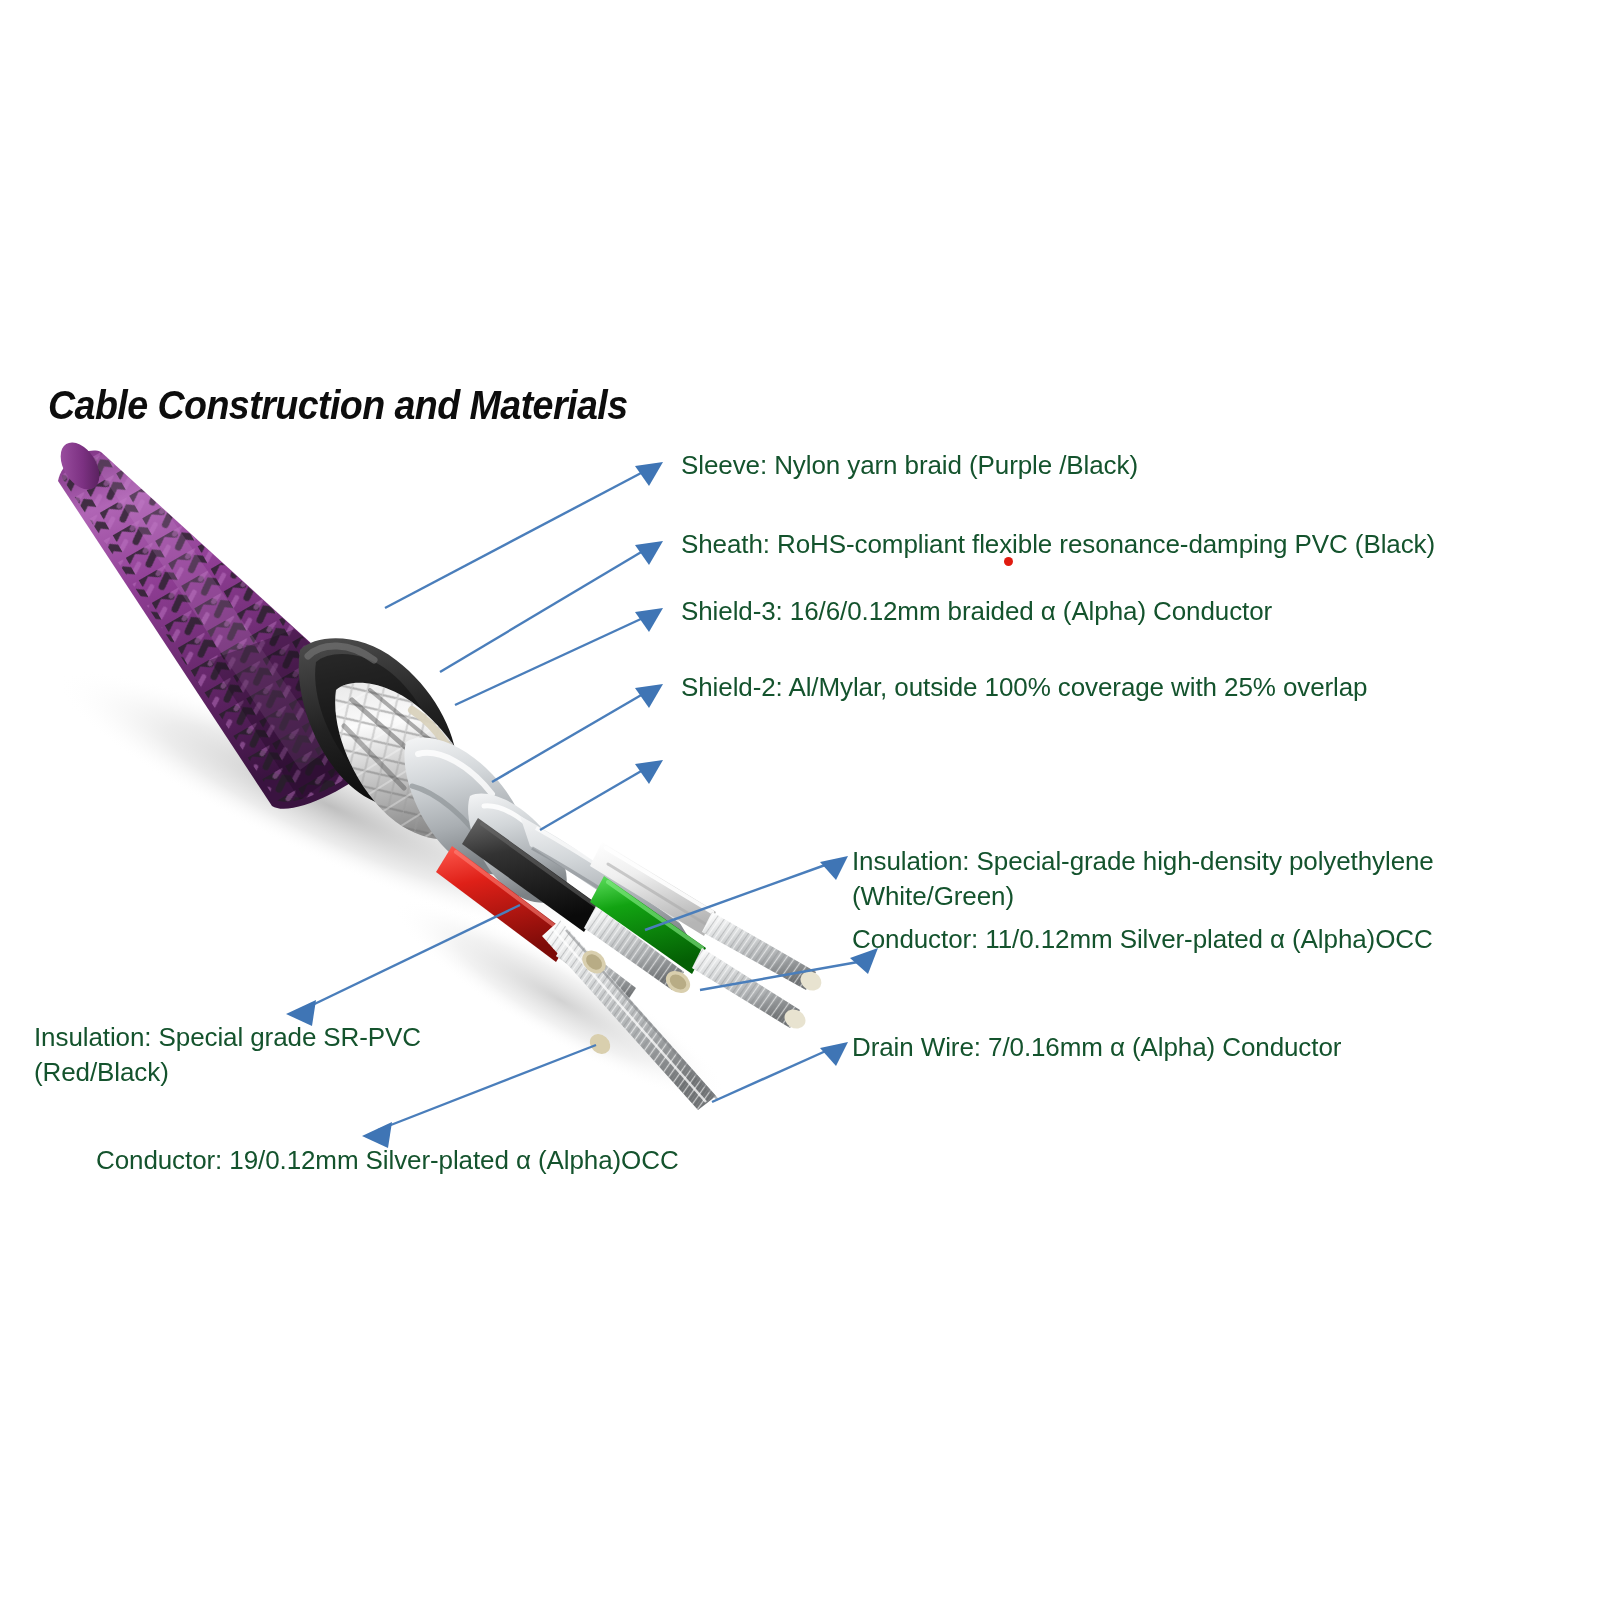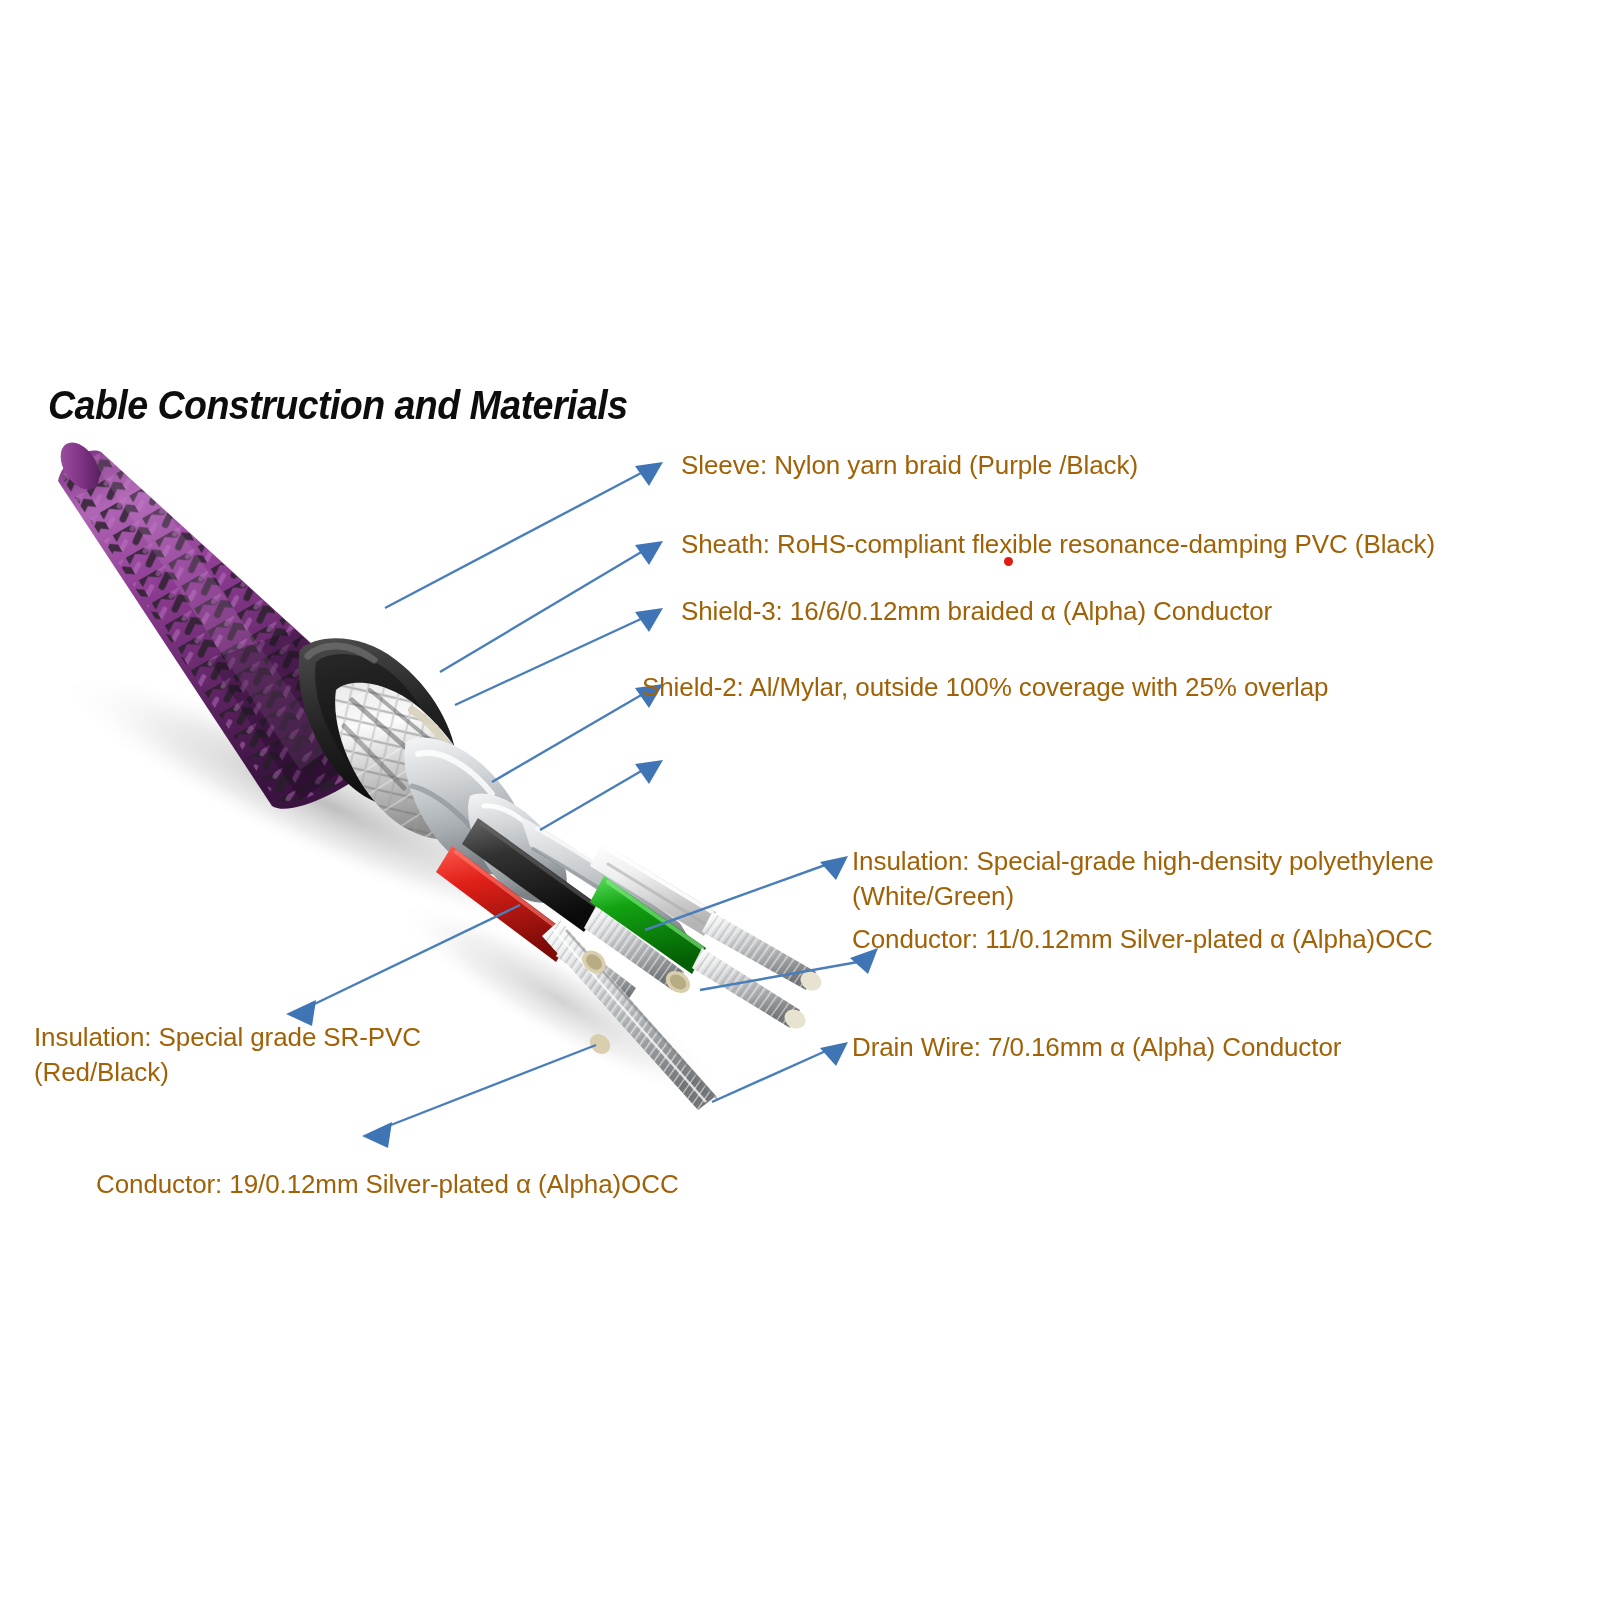--- a/index.html
+++ b/index.html
@@ -28,21 +28,21 @@
     color: #0d0d0d;
     white-space: nowrap;
     transform: scaleX(0.94);
     transform-origin: left top;
   }
 
   
   .label {
     position: absolute;
     font-size: 26px;
-    color: #a16207;
+    color: #14532d;
     white-space: nowrap;
     letter-spacing: -0.1px;
     line-height: 1.34;
   }
 
   
   #leaders, #cable {
     position: absolute;
     left: 0; top: 0;
     width: 1600px;
@@ -341,32 +341,32 @@
 
   <div id="title">Cable Construction and Materials</div>
 
   <div class="label" style="left:681px; top:448px;">Sleeve: Nylon yarn braid (Purple /Black)</div>
 
   <div class="label" style="left:681px; top:527px;">Sheath: RoHS-compliant flexible resonance-damping PVC (Black)</div>
   <div class="red-dot" style="left:1004px; top:557px;"></div>
 
   <div class="label" style="left:681px; top:594px;">Shield-3: 16/6/0.12mm braided α (Alpha) Conductor</div>
 
-  <div class="label" style="left:642px; top:670px;">Shield-2: Al/Mylar, outside 100% coverage with 25% overlap</div>
+  <div class="label" style="left:681px; top:670px;">Shield-2: Al/Mylar, outside 100% coverage with 25% overlap</div>
 
 
   <div class="label" style="left:852px; top:844px;">
     <div>Insulation: Special-grade high-density polyethylene</div>
     <div class="center">(White/Green)</div>
   </div>
 
   <div class="label" style="left:852px; top:922px;text-align:center;">Conductor: 11/0.12mm Silver-plated α (Alpha)OCC</div>
 
   <div class="label" style="left:34px; top:1020px;">
     <div>Insulation: Special grade SR-PVC</div>
     <div class="center">(Red/Black)</div>
   </div>
 
-  <div class="label" style="left:96px; top:1143px;margin-top:24px;">Conductor:  19/0.12mm Silver-plated α (Alpha)OCC</div>
+  <div class="label" style="left:96px; top:1143px;">Conductor:  19/0.12mm Silver-plated α (Alpha)OCC</div>
 
   <div class="label" style="left:852px; top:1030px;">Drain Wire: 7/0.16mm α (Alpha) Conductor</div>
 
 </div>
 
 </body></html>

